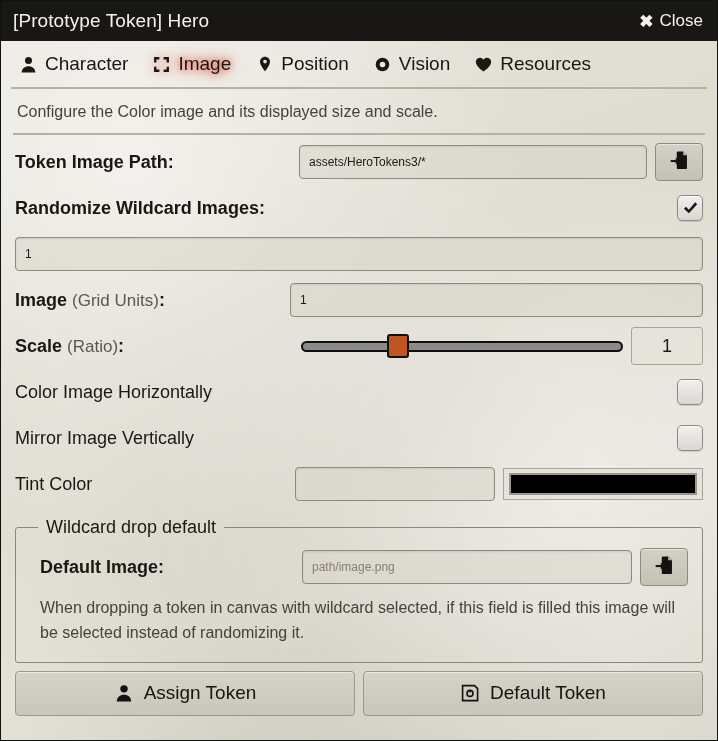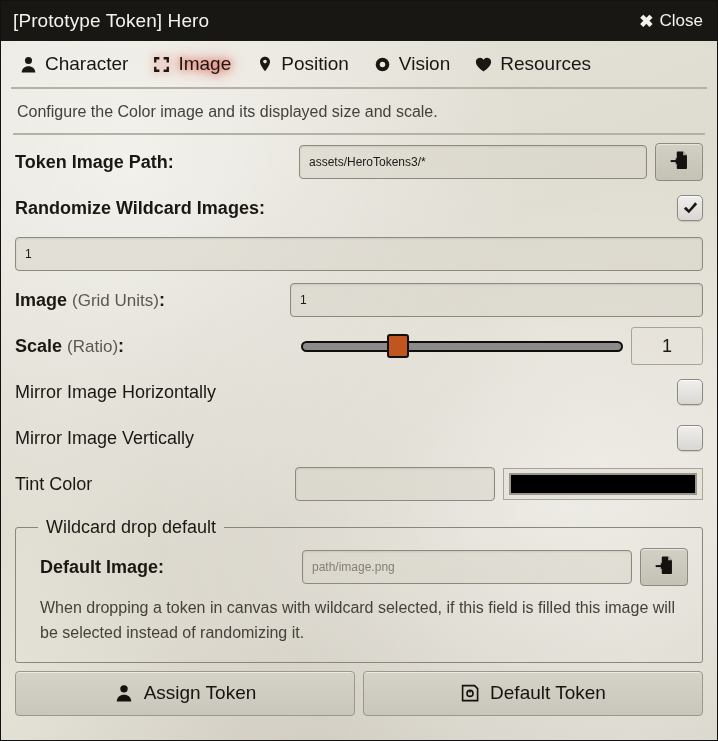--- a/index.html
+++ b/index.html
@@ -454,21 +454,21 @@
         <div class="fields">
           <div class="slider">
             <div class="track"></div>
             <div class="thumb" id="scale-thumb" style="left: 30%; background: rgb(193, 85, 31);"></div>
           </div>
           <div class="num-box">1</div>
         </div>
       </div>
 
       <div class="form-row">
-        <div class="lbl" style="font-weight:normal;">Mirror Image Horizontally</div>
+        <div class="lbl" style="font-weight:normal;">Color Image Horizontally</div>
         <div class="fields">
           <div class="checkbox">
             
           </div>
         </div>
       </div>
 
       <div class="form-row">
         <div class="lbl" style="font-weight:normal;">Mirror Image Vertically</div>
         <div class="fields">

